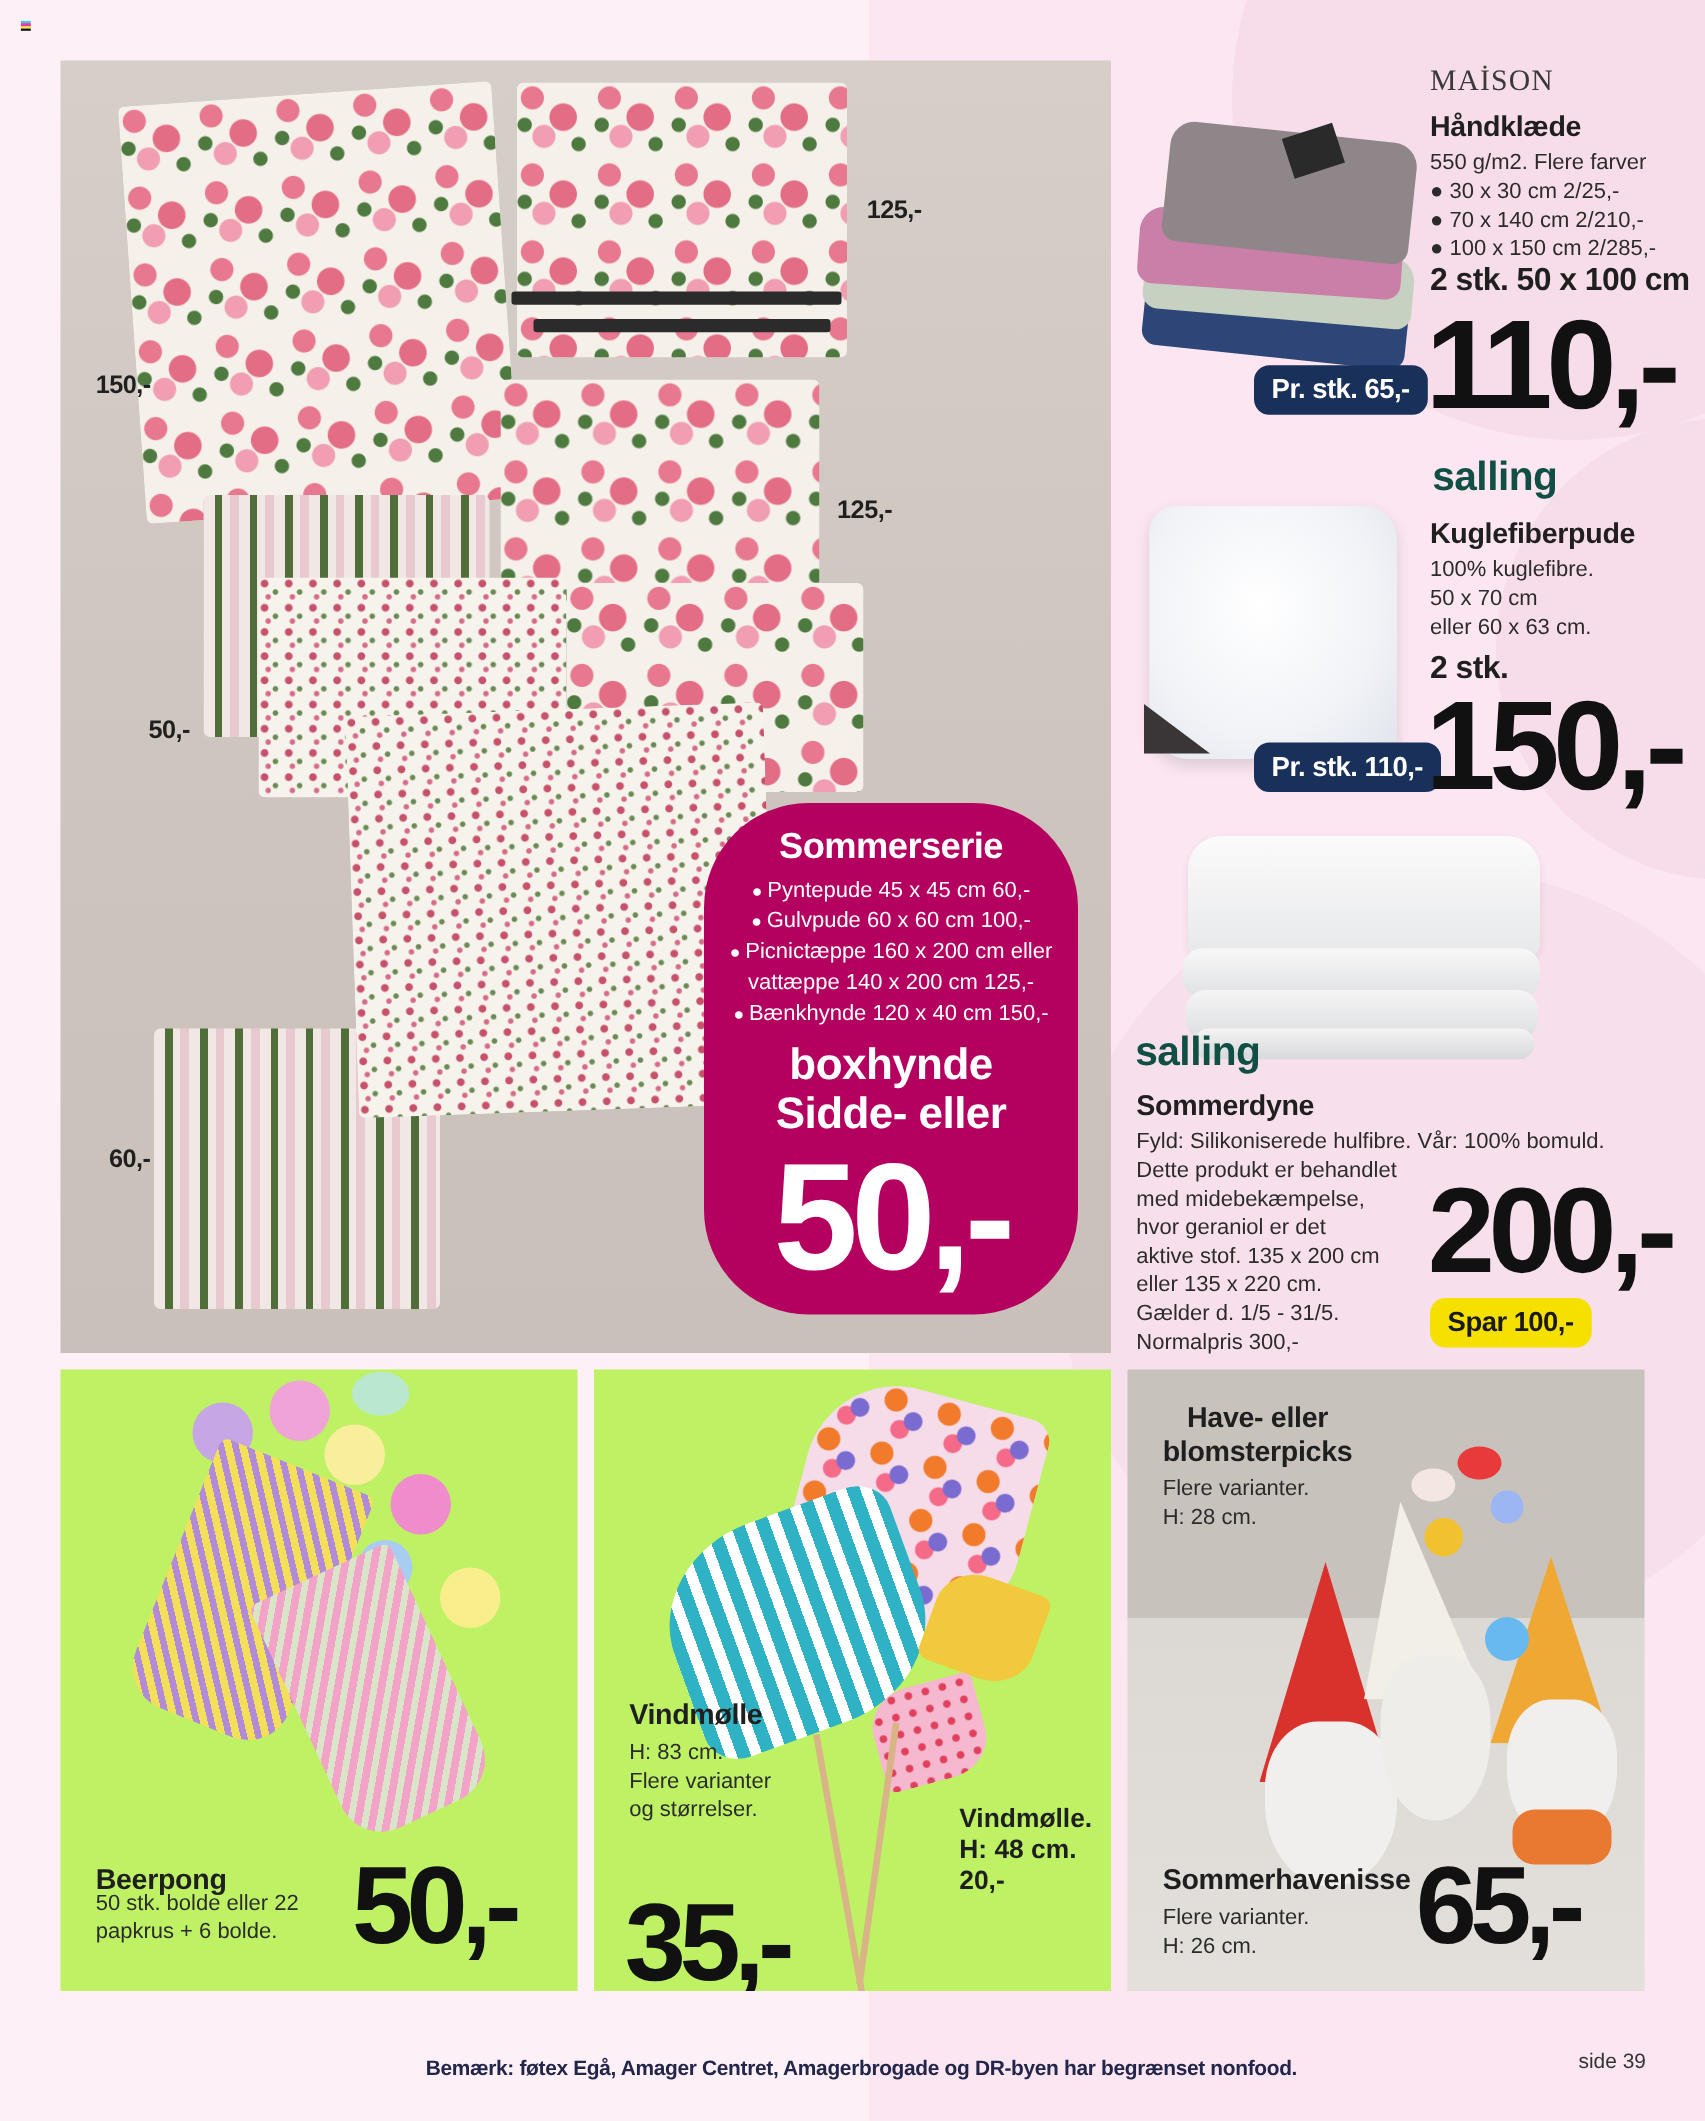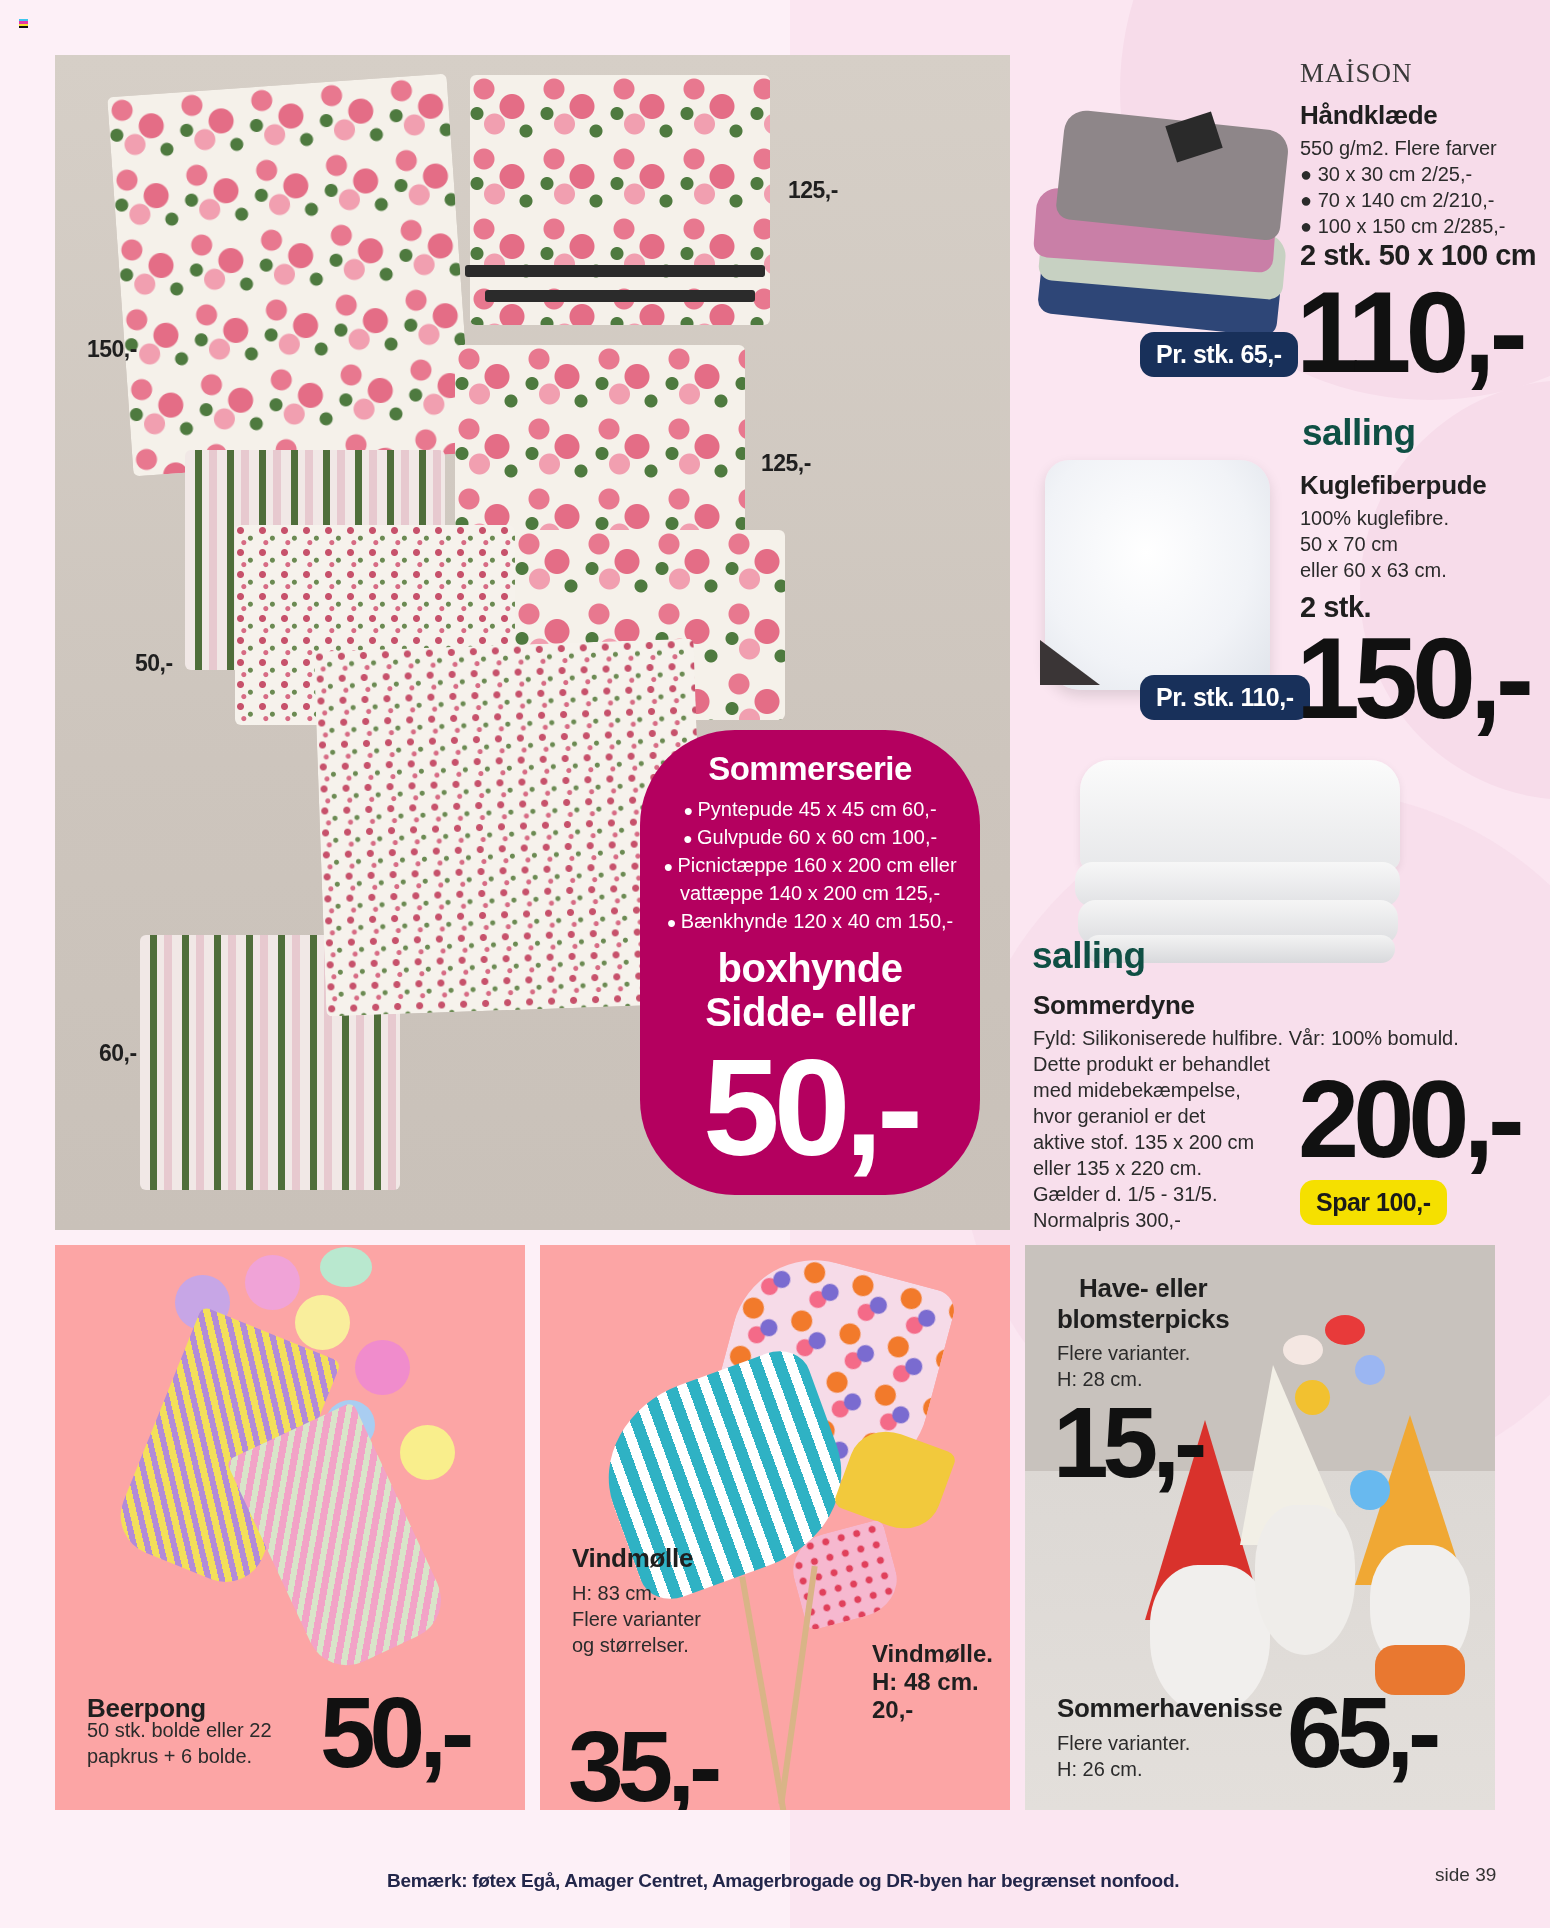--- a/index.html
+++ b/index.html
@@ -93,21 +93,21 @@
   }
   .pill-yellow {
     position: absolute; background: #f5e000; color: #1a1a1a; border-radius: 14px;
     font-size: 25px; font-weight: 700; padding: 8px 16px; letter-spacing: -0.5px;
   }
 
   
   .towel { position: absolute; border-radius: 22px 22px 14px 14px; }
 
   
-  .tile { position: absolute; top: 1245px; height: 565px; overflow: hidden; background: #fca5a5; }
+  .tile { position: absolute; top: 1245px; height: 565px; overflow: hidden; background: #bef264; }
   .tile-title { position: absolute; font-size: 26px; font-weight: 700; color: #1f1f1f; letter-spacing: -0.3px; text-align: center; }
   .tile-desc { position: absolute; font-size: 20px; line-height: 26px; color: #2b2b2b; }
   .ball { position: absolute; border-radius: 50%; }
   .cup { position: absolute; border-radius: 8px 8px 40px 40px; }
 
   .footer-note {
     position: absolute; left: 387px; top: 1870px; font-size: 19px; font-weight: 700; color: #22264a;
     letter-spacing: -0.3px;
   }
   .page-num { position: absolute; left: 1435px; top: 1864px; font-size: 19px; color: #333; }
@@ -284,21 +284,20 @@
     <div class="ball" style="left:325px;top:225px;width:40px;height:40px;background:#68b9ef;"></div>
   </div>
   <div class="tile-title" style="left:32px;top:28px;line-height:31px;">
     <div>Have- eller</div>
     <div>blomsterpicks</div>
   </div>
   <div class="tile-desc" style="left:32px;top:95px;">
     <div>Flere varianter.</div>
     <div>H: 28 cm.</div>
   </div>
-  <div class="big-price" style="left:28px;top:145px;font-size:100px;line-height:105px;">15,-</div>
   <div class="tile-title" style="left:32px;top:448px;">Sommerhavenisse</div>
   <div class="tile-desc" style="left:32px;top:485px;">
     <div>Flere varianter.</div>
     <div>H: 26 cm.</div>
   </div>
   <div class="big-price" style="left:262px;top:435px;font-size:100px;line-height:105px;">65,-</div>
 </div>
 
 <div class="footer-note">Bemærk: føtex Egå, Amager Centret, Amagerbrogade og DR-byen har begrænset nonfood.</div>
 <div class="page-num">side 39</div>

